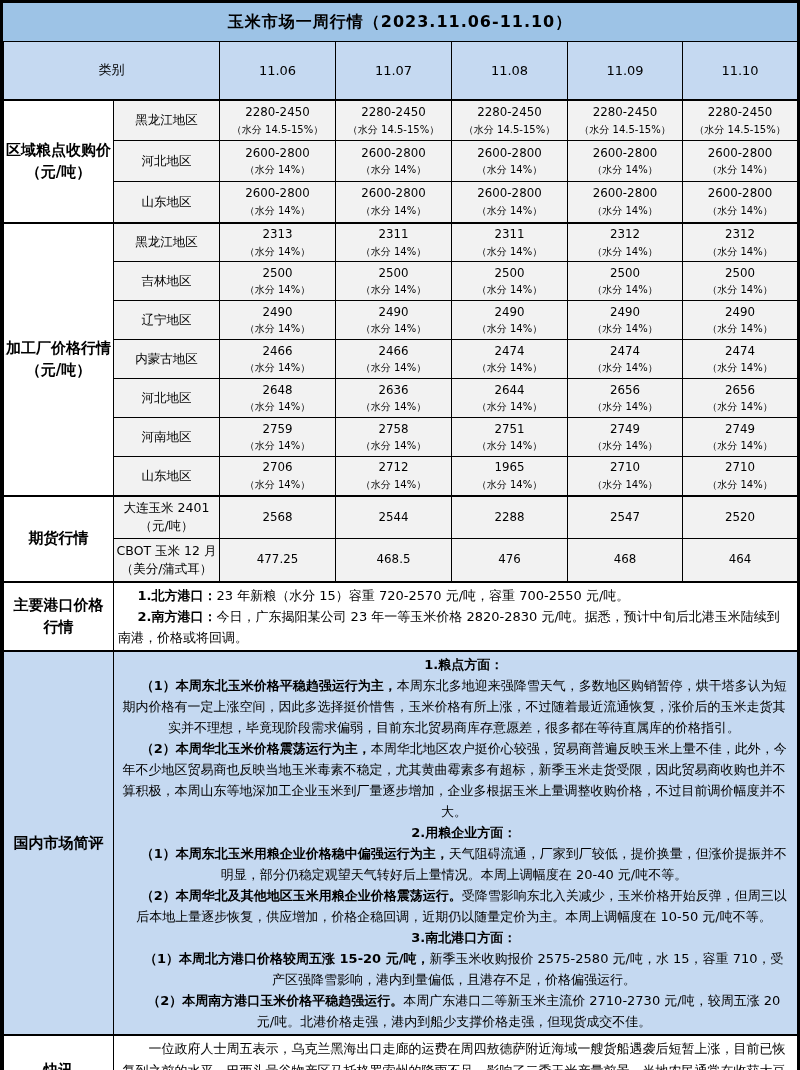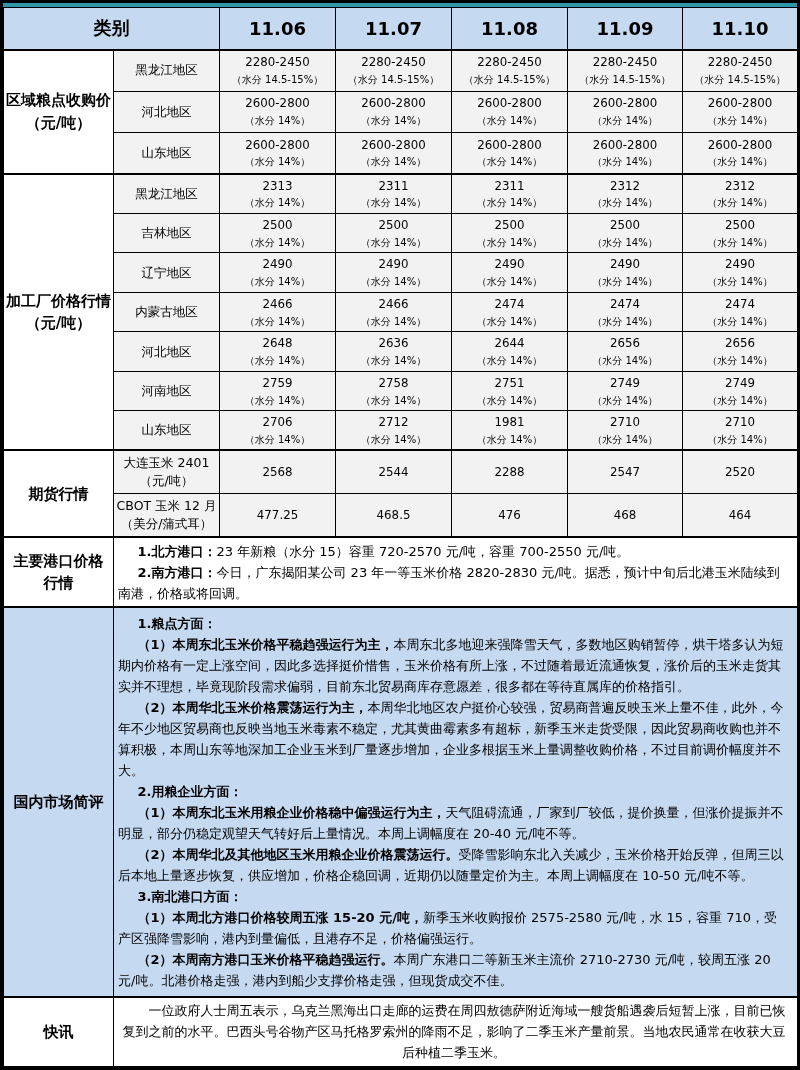--- a/index.html
+++ b/index.html
@@ -9,46 +9,47 @@
     font-family:"DejaVu Sans","Liberation Sans",sans-serif;
     color:#000;display:flex;flex-direction:column;
   }
   .title-bar{
     background:#9DC3E6;text-align:center;font-weight:bold;font-size:16px;
     padding:9px 0 8px 0;letter-spacing:1px;
   }
   .accent-line{height:4px;background:#2E96A8;}
   table{border-collapse:collapse;width:100%;table-layout:fixed;flex:1;}
   th,td{border:1px solid #000;text-align:center;vertical-align:middle;padding:1px 2px;box-sizing:border-box;}
-  thead th{background:#C5D9F1;font-size:18px;font-weight:bold;height:42px;}
+  thead th{background:#C5D9F1;font-size:13px;font-weight:normal;height:58px;}
   .seclabel{background:#FFFFFF;font-weight:bold;font-size:15px;line-height:1.5;}
   .rowlabel{background:#F2F2F2;font-size:12.5px;line-height:1.45;}
   .val{background:#F2F2F2;font-size:11.8px;line-height:1.6;margin-left:35px;}
   .val .note{font-size:10px;}
   .textblock{
     text-align:left;font-size:13px;line-height:1.62;
     padding:2px 7px 2px 4px;background:#FFFFFF;vertical-align:middle;
   }
   .textblock p{margin:0;text-indent:1.5em;}
   .textblock p.ind2{text-indent:2em;text-align:center;}
   .textblock b{font-weight:bold;}
   .sec-grain td{height:41px;}
   .sec-factory td{height:39px;}
   .sec-futures td{height:43px;}
   .sec-ports .textblock{height:57px;}
   .sec-review .textblock{height:350px;}
   .sec-news .textblock{height:54px;}
-  .sec-review th,.sec-review td{background:#C5D9F1;}
+  .sec-review th,.sec-review td{background:#C5D9F1;text-align:center;}
   tr.sec-start th,tr.sec-start td{border-top:2px solid #000;}
   thead tr th{border-bottom:2px solid #000;}
 </style>
 </head>
 <body>
 
 <div class="sheet">
+  <div class="title-bar">玉米市场一周行情（2023.11.06-11.10）</div>
   <div class="accent-line"></div>
   <table>
     <colgroup>
       <col style="width:110px">
         <col style="width:106px">
       <col style="width:116px">
         <col style="width:116px">
         <col style="width:116px">
       <col style="width:115px">
         <col style="width:115px">
@@ -277,21 +278,21 @@
           <td class="rowlabel">山东地区</td>
           <td class="val">
             <div>2706</div>
             <div class="note">（水分 14%）</div>
           </td>
           <td class="val">
             <div>2712</div>
             <div class="note">（水分 14%）</div>
           </td>
           <td class="val">
-            <div>1981</div>
+            <div>1965</div>
             <div class="note">（水分 14%）</div>
           </td>
           <td class="val">
             <div>2710</div>
             <div class="note">（水分 14%）</div>
           </td>
           <td class="val">
             <div>2710</div>
             <div class="note">（水分 14%）</div>
           </td>

